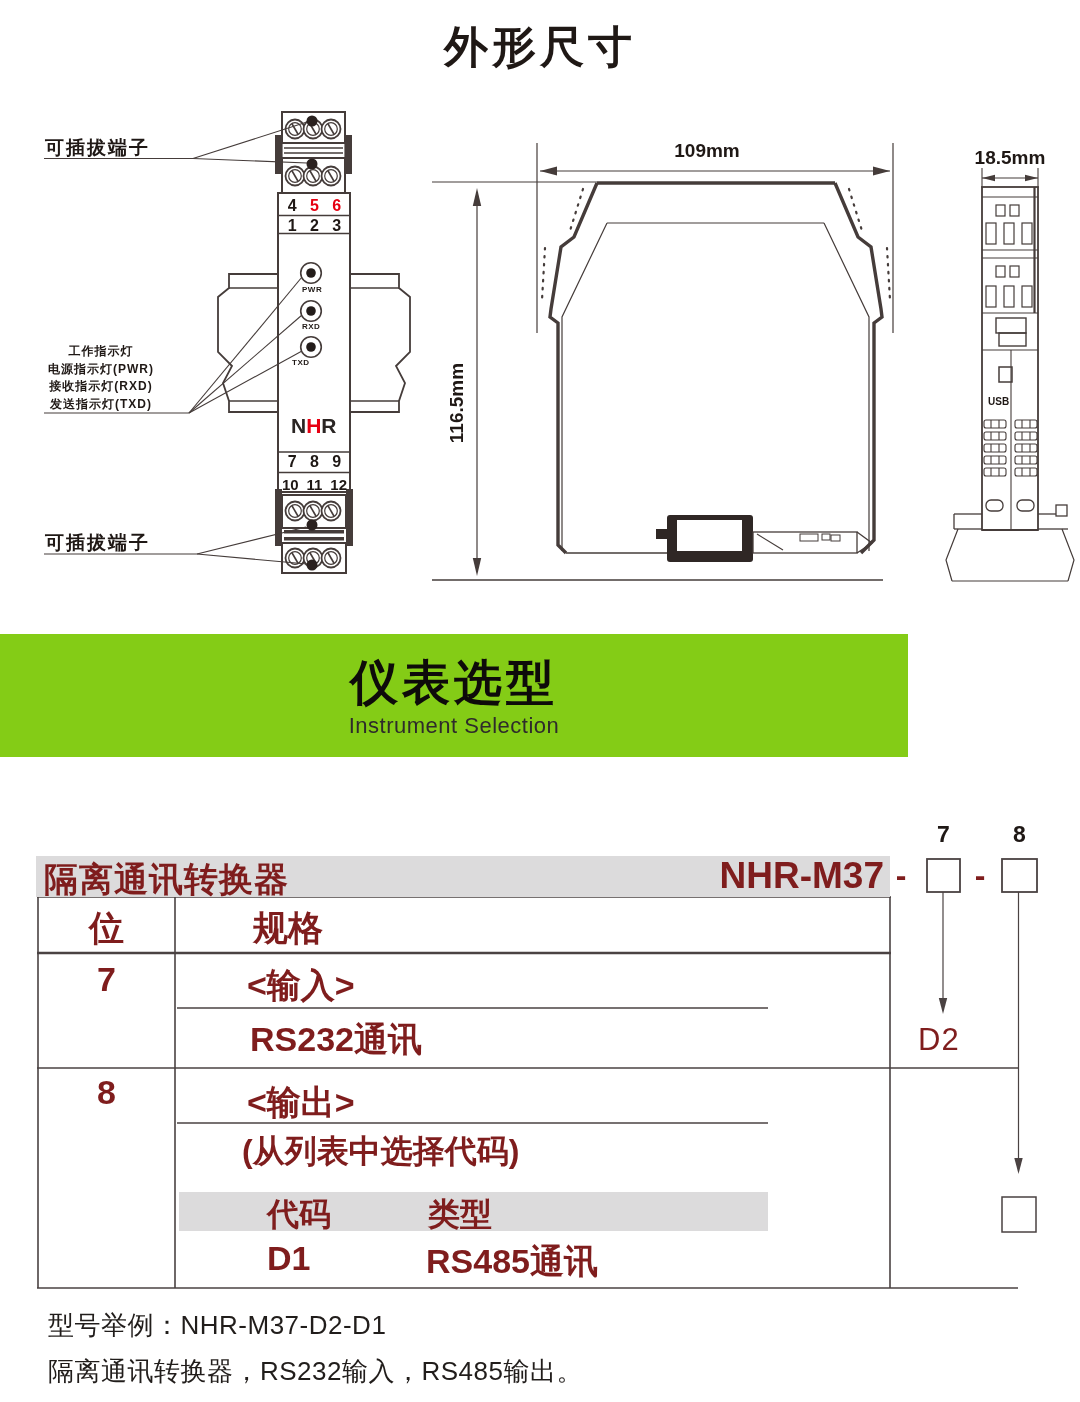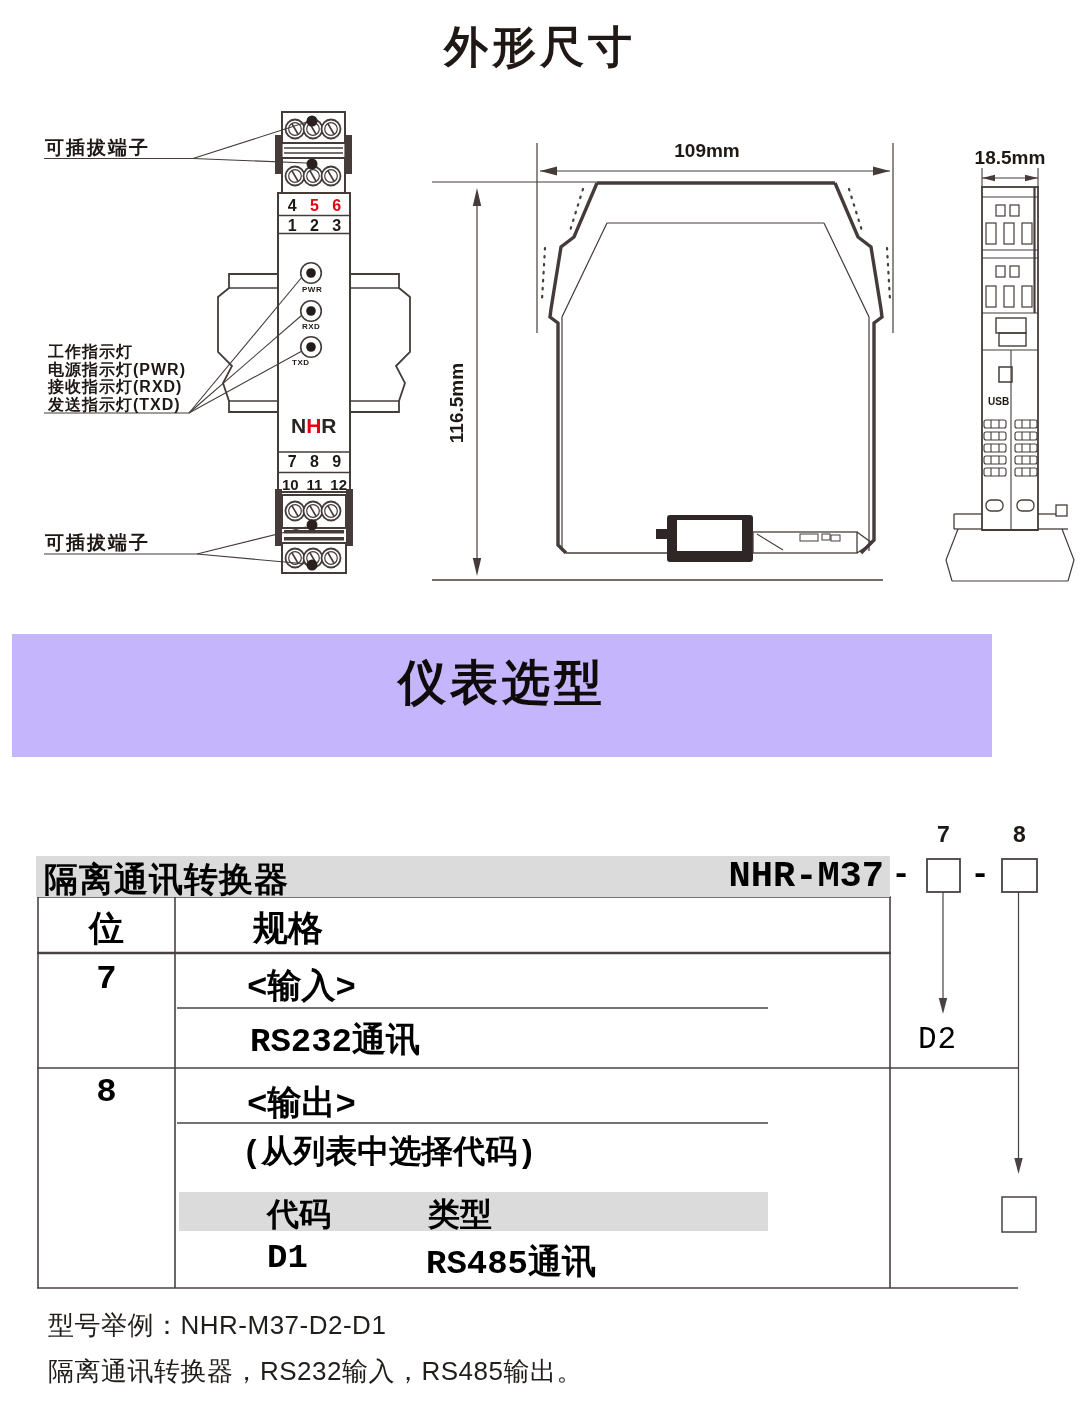--- a/index.html
+++ b/index.html
@@ -4,29 +4,29 @@
 <style>
   html,body{margin:0;padding:0;background:#ffffff;}
   #page{position:relative;width:1080px;height:1402px;background:#fff;overflow:hidden;
         font-family:"Liberation Sans",sans-serif;color:#1f1815;}
   .abs{position:absolute;}
   svg{position:absolute;left:0;top:0;pointer-events:none;}
   .cn{font-family:Liberation Mono, monospace;font-weight:700;}
   .red{color:#e60012;}
   .page-title{left:0;top:18px;width:1080px;text-align:center;font-size:44px;font-weight:700;letter-spacing:4px;}
   .small-label{font-size:19px;font-weight:700;letter-spacing:2px;}
-  .ind-labels{font-size:16px;font-weight:700;letter-spacing:1px;line-height:17.5px;}
+  .ind-labels{font-size:12px;font-weight:700;letter-spacing:1px;line-height:17.5px;text-align:center;}
   .numrow{display:flex;justify-content:space-around;font-size:16px;font-weight:700;}
   .ledlbl{font-size:8px;font-weight:700;letter-spacing:.5px;}
   .dimlbl{font-size:19px;font-weight:700;text-align:center;}
-  .banner{left:12px;top:634px;width:980px;height:123px;background:#c4b5fd;text-align:center;}
+  .banner{left:0;top:634px;width:908px;height:123px;background:#84cc16;text-align:center;}
   .banner-title{font-size:48px;font-weight:700;letter-spacing:4px;color:#0e0b0a;margin-top:17px;}
   .banner-sub{font-size:22px;font-weight:400;color:#2e2b2b;margin-top:-2px;letter-spacing:.5px;}
   .grayrow{background:#dcdbdc;}
-  .tbl-serif{font-family:Liberation Mono, monospace;font-weight:700;color:#000000;}
+  .tbl-serif{font-family:Liberation Sans, sans-serif;font-weight:700;color:#7f1d1d;}
   .note-line{font-size:26px;font-weight:500;color:#211d1b;letter-spacing:.5px;}
 </style>
 </head>
 <body>
 
 <div id="page">
 
 <svg width="1080" height="1402" viewBox="0 0 1080 1402">
 
   <g stroke="#453c3a" fill="#fff" stroke-width="1.8">
@@ -300,20 +300,21 @@
   <span style="color:#2a2523;">N</span><span class="red">H</span><span style="color:#2a2523;">R</span>
 </div>
 
 <div class="abs dimlbl" style="left:647px;top:140px;width:120px;">109mm</div>
 <div class="abs dimlbl" style="left:396px;top:391px;width:124px;height:24px;transform:rotate(-90deg);">116.5mm</div>
 <div class="abs dimlbl" style="left:960px;top:147px;width:100px;font-size:19px;">18.5mm</div>
 <div class="abs" style="left:988px;top:384px;font-size:10px;font-weight:700;margin-top:12px;">USB</div>
 
 <div class="abs banner">
   <div class="banner-title">仪表选型</div>
+  <div class="banner-sub">Instrument Selection</div>
 </div>
 
 <div class="abs grayrow" style="left:36px;top:856px;width:854px;height:41px;"></div>
 <div class="abs tbl-serif" style="left:44px;top:857px;font-size:34px;letter-spacing:1px;">隔离通讯转换器</div>
 <div class="abs tbl-serif" style="left:650px;top:855px;width:234px;text-align:right;font-size:37px;">NHR-M37</div>
 <div class="abs tbl-serif" style="left:891px;top:856px;width:20px;text-align:center;font-size:32px;line-height:38px;">-</div>
 <div class="abs tbl-serif" style="left:970px;top:856px;width:20px;text-align:center;font-size:32px;line-height:38px;">-</div>
 <div class="abs cn" style="left:927px;top:823px;width:33px;text-align:center;font-size:23px;">7</div>
 <div class="abs cn" style="left:1002px;top:823px;width:35px;text-align:center;font-size:23px;">8</div>
 

